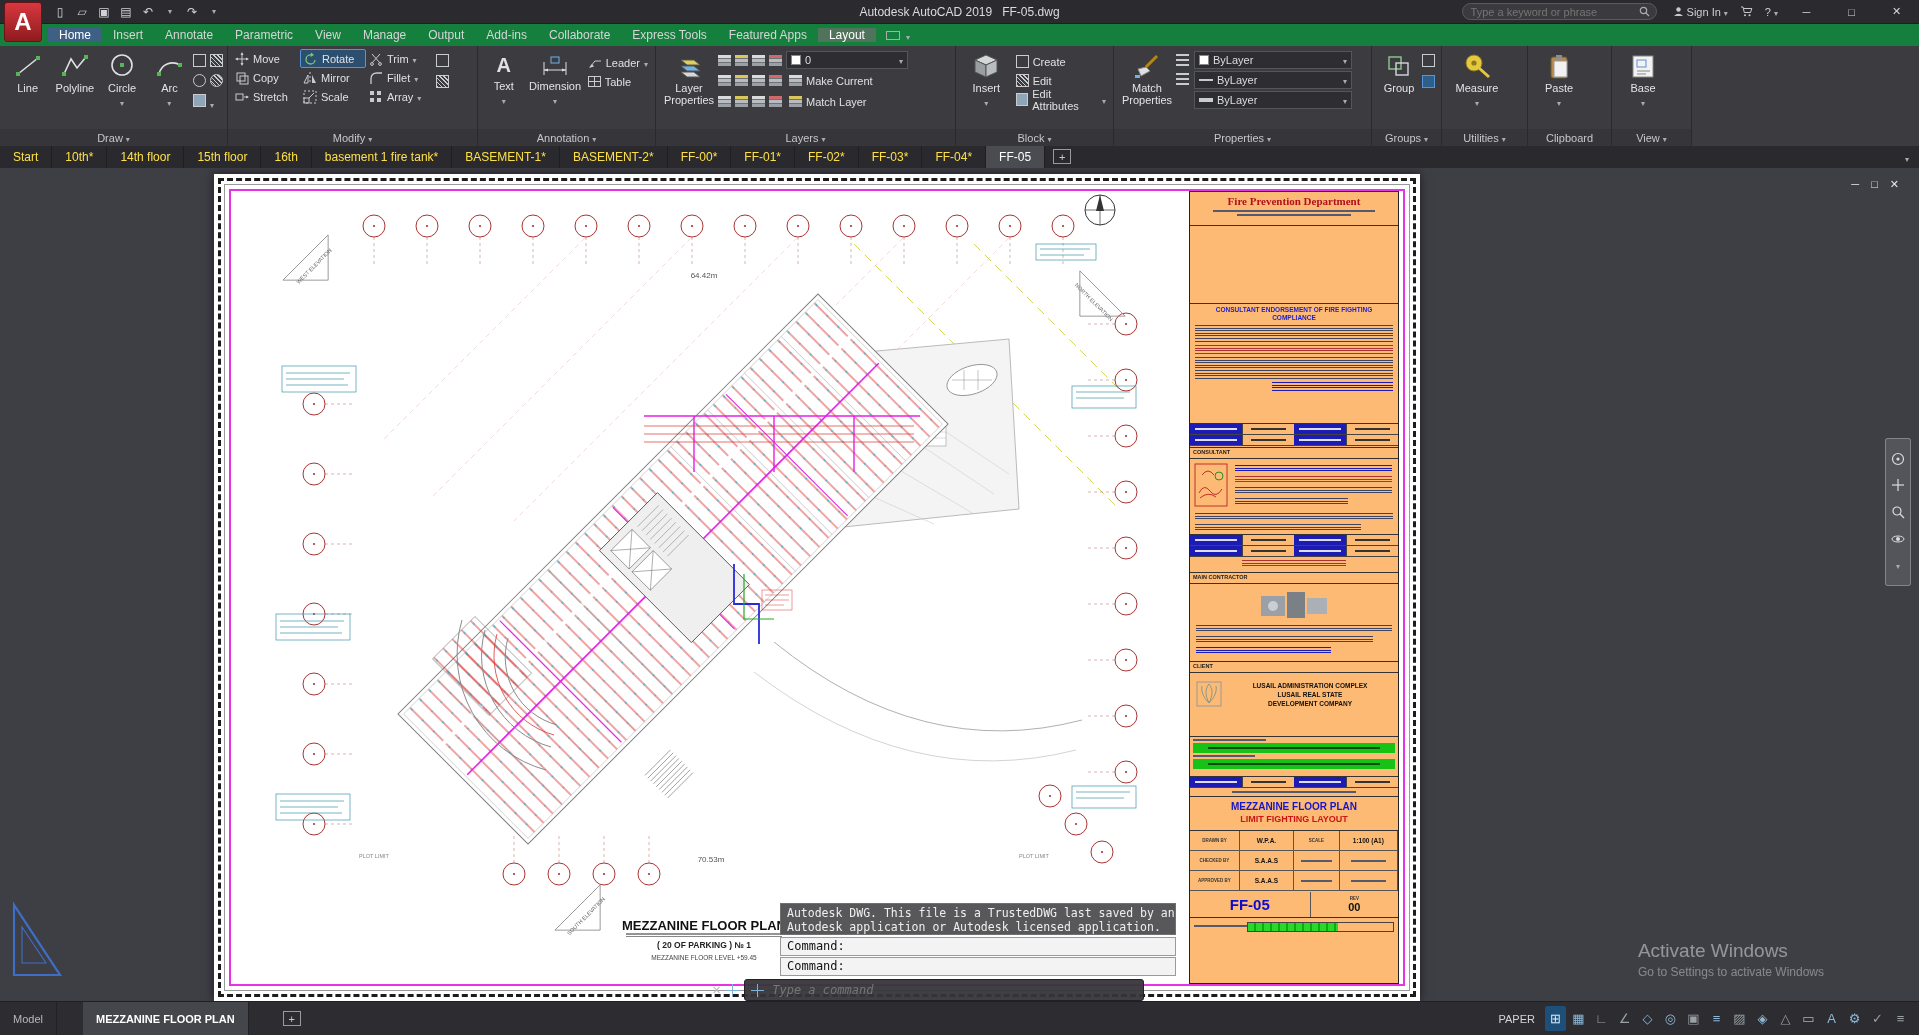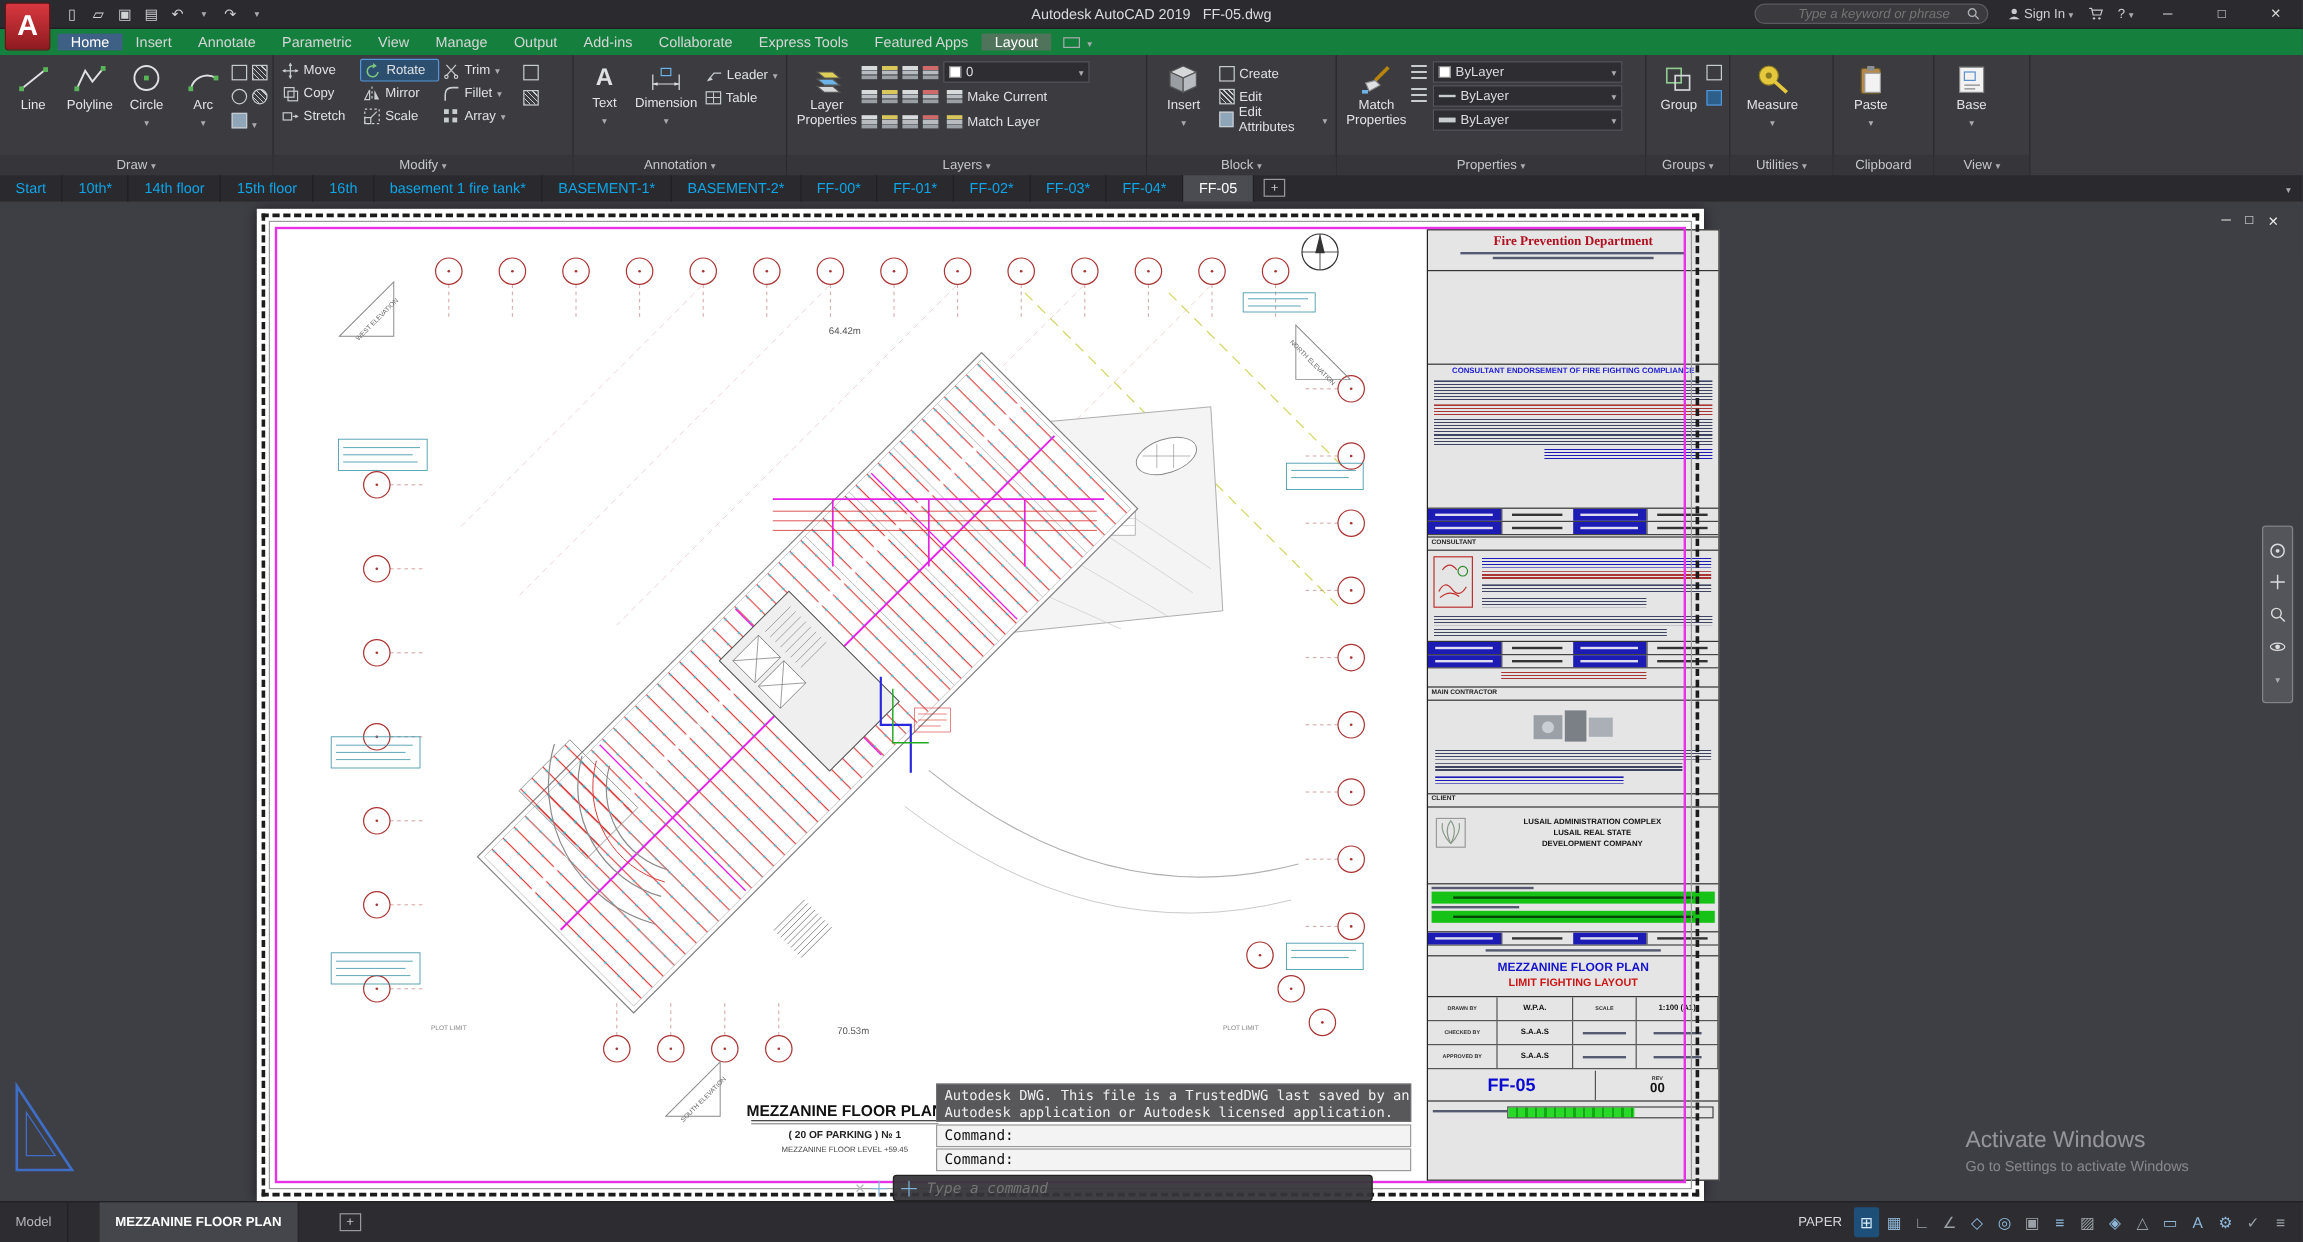--- a/index.html
+++ b/index.html
@@ -14,21 +14,21 @@
     color:#fff;font-weight:bold;font-size:24px;display:flex;align-items:center;justify-content:center;}
   .qat{display:flex;align-items:center;gap:2px;margin-left:50px;}
   .qat span{width:20px;height:18px;display:flex;align-items:center;justify-content:center;
     font-size:12px;color:#d2d3d5;}
   .caret::after{content:"▾";font-size:8px;color:#a9abae;}
   #tb-title{position:absolute;left:50%;transform:translateX(-50%);font-size:12px;color:#dadbdd;white-space:nowrap;}
   #tb-right{margin-left:auto;display:flex;align-items:center;height:100%;}
   #searchbox{display:flex;align-items:center;width:195px;height:17px;background:#3a3a3f;
     border:1px solid #5a5a60;border-radius:9px;padding:0 6px;margin-right:10px;}
   #searchbox input{flex:1;background:transparent;border:0;outline:none;color:#cfcfcf;
-    font-size:11px;font-style:italic;font-family:"Liberation Sans",sans-serif;width:100%;margin-left:28px;}
+    font-size:11px;font-family:"Liberation Sans",sans-serif;width:100%;}
   .tb-ic{display:flex;align-items:center;gap:3px;margin:0 6px;font-size:11px;color:#cfcfd1;}
   .winbtn{width:45px;height:24px;display:flex;align-items:center;justify-content:center;
     font-size:11px;color:#d8d8d8;}
 
   
   #ribbontabs{position:absolute;top:24px;left:0;right:0;height:22px;background:#15803d;
     display:flex;align-items:center;padding-left:48px;z-index:40;}
   .rtab{padding:0 11px;display:flex;align-items:center;font-size:12px;color:#d4d5d7;}
   .rtab.active{background:#3e6085;color:#fff;}
   .rtab.ctx{background:#50745b;color:#fff;}
@@ -63,39 +63,39 @@
   .lnthin{width:14px;height:2px;background:#c9cccf;display:inline-block;}
   .lnthick{width:14px;height:4px;background:#c9cccf;display:inline-block;}
   .tblic{width:13px;height:11px;border:1px solid #c9cccf;display:inline-block;
     background:linear-gradient(to right,transparent 0 5px,#c9cccf 5px 6px,transparent 6px),
                linear-gradient(to bottom,transparent 0 4px,#c9cccf 4px 5px,transparent 5px);}
   .hlbox{background:#2c5f8a;border:1px solid #5596d8;}
 
   
   #filetabs{position:absolute;top:146px;left:0;right:0;height:22px;background:#2a2a2e;
     display:flex;align-items:stretch;z-index:40;}
-  .ftab{padding:0 13px;display:flex;align-items:center;font-size:12px;color:#0ea5e9;
+  .ftab{padding:0 13px;display:flex;align-items:center;font-size:12px;color:#fde047;
     border-right:1px solid #1f1f23;white-space:nowrap;}
   .ftab.active{background:#4b4b52;color:#fff;}
   .newtab{width:18px;height:15px;margin:3px 0 0 8px;border:1px solid #9a9a9e;color:#c9c9cc;
     font-size:11px;display:flex;align-items:center;justify-content:center;}
   .ft-overflow{margin-left:auto;padding:0 10px;display:flex;align-items:center;color:#a9abae;}
 
   
   #canvas{position:absolute;top:168px;left:0;right:0;bottom:34px;background:#3e3e45;overflow:hidden;}
   #paper{position:absolute;left:214px;top:6px;width:1206px;height:827px;background:#ffffff;
     box-shadow:0 0 10px rgba(0,0,0,.55);}
   .sheet-dash{position:absolute;inset:4px;border:3px dashed #1c1c1c;pointer-events:none;}
   .sheet-line{position:absolute;inset:10px;border:1px solid #9a9a9a;pointer-events:none;}
   .sheet-mag{position:absolute;inset:15px;border:2px solid #e832e8;pointer-events:none;}
   #plansvg{position:absolute;left:0;top:0;}
 
   
-  #titleblock{position:absolute;left:975px;top:17px;width:244px;height:793px;border:1px solid #222;
-    background:#e5e5e5;display:flex;flex-direction:column;font-family:"Liberation Sans",sans-serif;}
+  #titleblock{position:absolute;left:975px;top:17px;width:210px;height:793px;border:1px solid #222;
+    background:#fdba74;display:flex;flex-direction:column;font-family:"Liberation Sans",sans-serif;}
   .tbs{border-bottom:1px solid #333;overflow:hidden;position:relative;flex:0 0 auto;}
   .dept{color:#b01020;font-weight:bold;font-size:11px;text-align:center;margin-top:3px;
     font-family:"Liberation Serif",serif;}
   .bar{height:2px;background:#555a70;}
   .fxp{background:repeating-linear-gradient(to bottom,#3e4462 0 1px,transparent 1px 2.6px);}
   .fxp.red{background:repeating-linear-gradient(to bottom,#a33 0 1px,transparent 1px 2.6px);}
   .fxp.blue{background:repeating-linear-gradient(to bottom,#1c1cb4 0 1px,transparent 1px 2.6px);}
   .endt{color:#1c1cd0;font-weight:bold;font-size:6.5px;text-align:center;line-height:1.2;padding:2px 4px 1px;}
   .btrow{display:grid;grid-template-columns:1fr 1fr 1fr 1fr;height:11px;border-bottom:1px solid #444;}
   .btrow .b{background:#1c1cb4;display:flex;align-items:center;}

